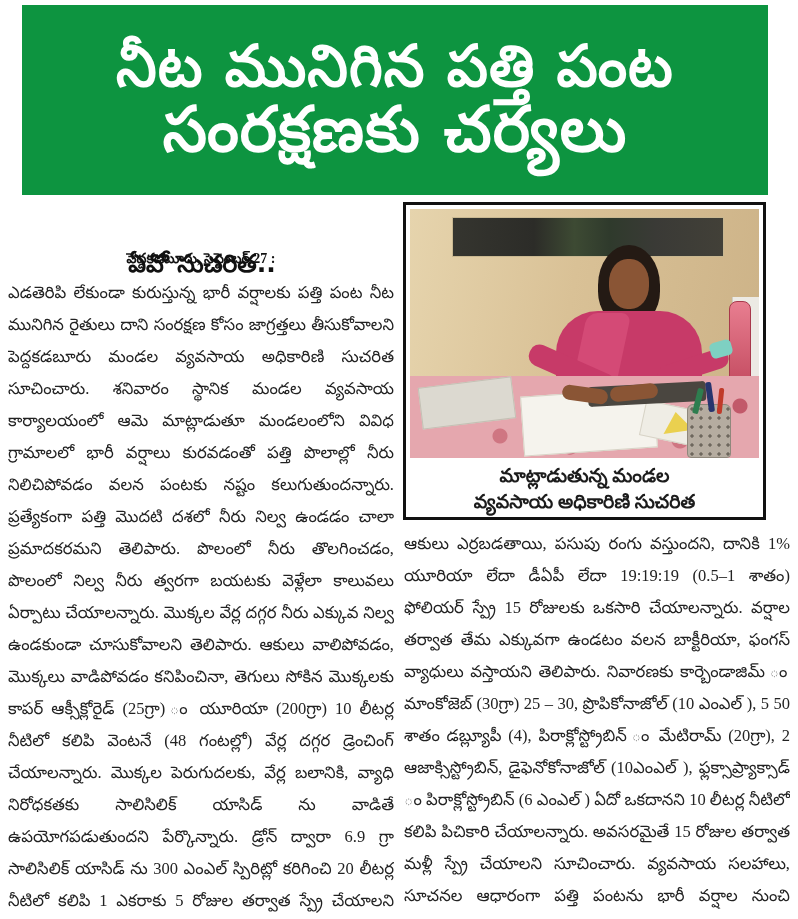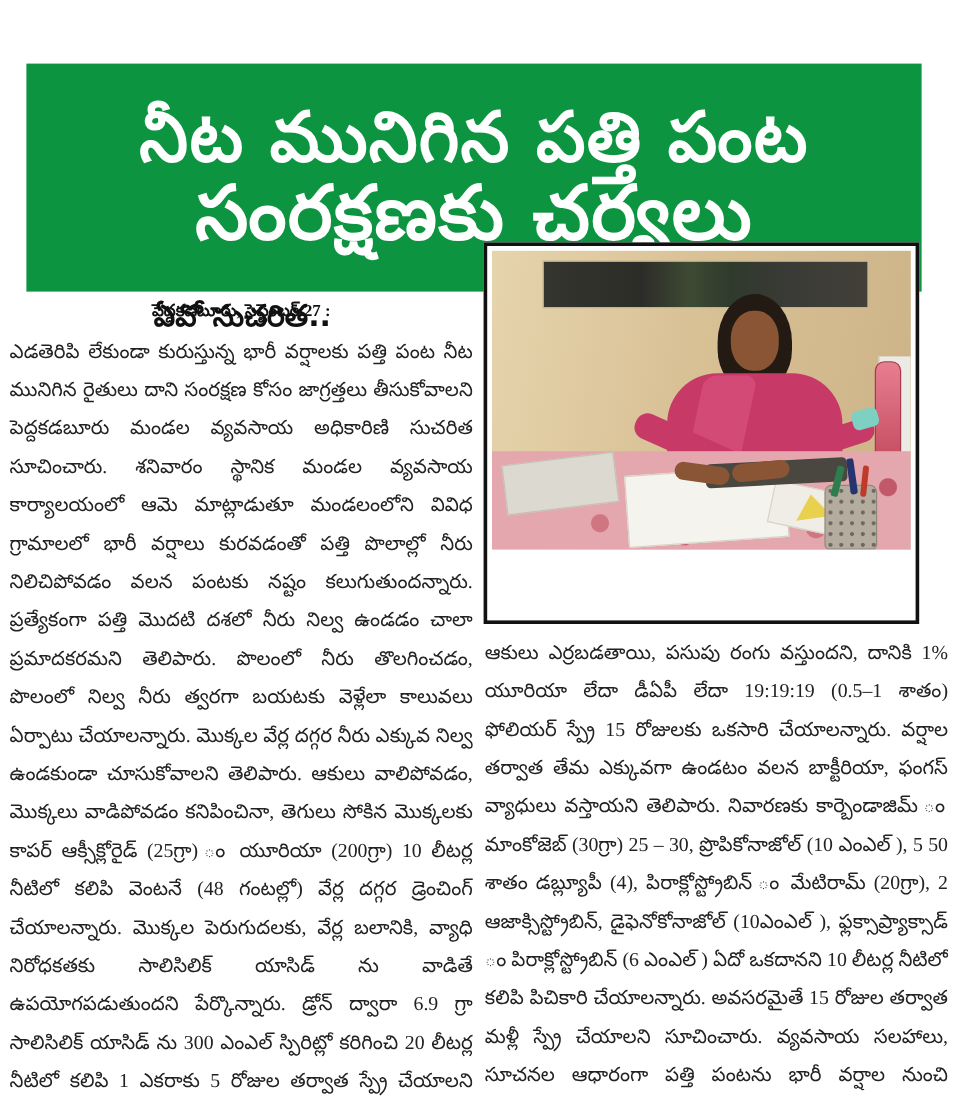--- a/index.html
+++ b/index.html
@@ -3,21 +3,21 @@
 <meta charset="utf-8">
 <style>
   html,body{margin:0;padding:0;background:#ffffff;}
   .page{
     position:relative;width:798px;height:919px;background:#ffffff;overflow:hidden;
     font-family:"Liberation Serif", serif;color:#1a1a1a;
   }
   
   .banner{
     position:absolute;left:22px;top:5px;width:746px;height:190px;
-    background:#0d9440;display:flex;flex-direction:column;align-items:center;justify-content:center;margin-top:48px;
+    background:#0d9440;display:flex;flex-direction:column;align-items:center;justify-content:center;
   }
   .banner-line1{
     color:#fff;font-family:"DejaVu Sans", sans-serif;font-weight:700;
     font-size:58px;line-height:1.05;letter-spacing:1px;white-space:nowrap;
   }
   .banner-line2{
     color:#fff;font-family:"DejaVu Sans", sans-serif;font-weight:700;
     font-size:63px;line-height:1.05;letter-spacing:1px;white-space:nowrap;
   }
   
@@ -118,20 +118,24 @@
       <div class="ph ph-paper-2"></div>
       <div class="ph ph-darkstuff"></div>
       <div class="ph ph-hand-left"></div>
       <div class="ph ph-hand-right"></div>
       <div class="ph ph-triangle"></div>
       <div class="ph ph-penstand"></div>
       <div class="ph ph-pen-green"></div>
       <div class="ph ph-pen-navy"></div>
       <div class="ph ph-pen-red"></div>
     </div>
+    <div class="caption">
+      <div>మాట్లాడుతున్న మండల</div>
+      <div>వ్యవసాయ అధికారిణి సుచరిత</div>
+    </div>
   </div>
 
   <div class="dateline">పెద్దకడబూరు, సెప్టెంబర్ 27 :</div>
 
   <div class="col col-left">ఎడతెరిపి లేకుండా కురుస్తున్న భారీ వర్షాలకు పత్తి పంట నీట మునిగిన రైతులు దాని సంరక్షణ కోసం జాగ్రత్తలు తీసుకోవాలని పెద్దకడబూరు మండల వ్యవసాయ అధికారిణి సుచరిత సూచించారు. శనివారం స్థానిక మండల వ్యవసాయ కార్యాలయంలో ఆమె మాట్లాడుతూ మండలంలోని వివిధ గ్రామాలలో భారీ వర్షాలు కురవడంతో పత్తి పొలాల్లో నీరు నిలిచిపోవడం వలన పంటకు నష్టం కలుగుతుందన్నారు. ప్రత్యేకంగా పత్తి మొదటి దశలో నీరు నిల్వ ఉండడం చాలా ప్రమాదకరమని తెలిపారు. పొలంలో నీరు తొలగించడం, పొలంలో నిల్వ నీరు త్వరగా బయటకు వెళ్లేలా కాలువలు ఏర్పాటు చేయాలన్నారు. మొక్కల వేర్ల దగ్గర నీరు ఎక్కువ నిల్వ ఉండకుండా చూసుకోవాలని తెలిపారు. ఆకులు వాలిపోవడం, మొక్కలు వాడిపోవడం కనిపించినా, తెగులు సోకిన మొక్కలకు కాపర్ ఆక్సీక్లోరైడ్ (25గ్రా) ం యూరియా (200గ్రా) 10 లీటర్ల నీటిలో కలిపి వెంటనే (48 గంటల్లో) వేర్ల దగ్గర డ్రెంచింగ్ చేయాలన్నారు. మొక్కల పెరుగుదలకు, వేర్ల బలానికి, వ్యాధి నిరోధకతకు సాలిసిలిక్ యాసిడ్ ను వాడితే ఉపయోగపడుతుందని పేర్కొన్నారు. డ్రోన్ ద్వారా 6.9 గ్రా సాలిసిలిక్ యాసిడ్ ను 300 ఎంఎల్ స్పిరిట్లో కరిగించి 20 లీటర్ల నీటిలో కలిపి 1 ఎకరాకు 5 రోజుల తర్వాత స్ప్రే చేయాలని సూచించారు. 3 రోజుల తర్వాత కేఎన్ఓ (13:0:45) – 400 గ్రాముల నీటిలో కరిగించి స్ప్రే చేయాలని, నాప్సాక్ స్ప్రేయర్ ద్వారా అదే మోతాదును 200 లీటర్ల నీటిలో కలిపి స్ప్రే చేయాలన్నారు. నీరు నిల్వ కారణంగా మొక్కలు పోషకాలు పీల్చుకోలేక</div>
 
   <div class="col col-right">ఆకులు ఎర్రబడతాయి, పసుపు రంగు వస్తుందని, దానికి 1% యూరియా లేదా డీఏపీ లేదా 19:19:19 (0.5–1 శాతం) ఫోలియర్ స్ప్రే 15 రోజులకు ఒకసారి చేయాలన్నారు. వర్షాల తర్వాత తేమ ఎక్కువగా ఉండటం వలన బాక్టీరియా, ఫంగస్ వ్యాధులు వస్తాయని తెలిపారు. నివారణకు కార్బెండాజిమ్ ం మాంకోజెబ్ (30గ్రా) 25 – 30, ప్రొపికోనాజోల్ (10 ఎంఎల్ ), 5 50 శాతం డబ్ల్యూపీ (4), పిరాక్లోస్ట్రోబిన్ ం మేటిరామ్ (20గ్రా), 2 ఆజాక్సిస్ట్రోబిన్, డైఫెనోకోనాజోల్ (10ఎంఎల్ ), ఫ్లక్సాప్ర్యాక్సాడ్ ం పిరాక్లోస్ట్రోబిన్ (6 ఎంఎల్ ) ఏదో ఒకదానని 10 లీటర్ల నీటిలో కలిపి పిచికారి చేయాలన్నారు. అవసరమైతే 15 రోజుల తర్వాత మళ్లీ స్ప్రే చేయాలని సూచించారు. వ్యవసాయ సలహాలు, సూచనల ఆధారంగా పత్తి పంటను భారీ వర్షాల నుంచి కాపాడుకోవచ్చునని తెలిపారు.</div>
 
 </div>
 

